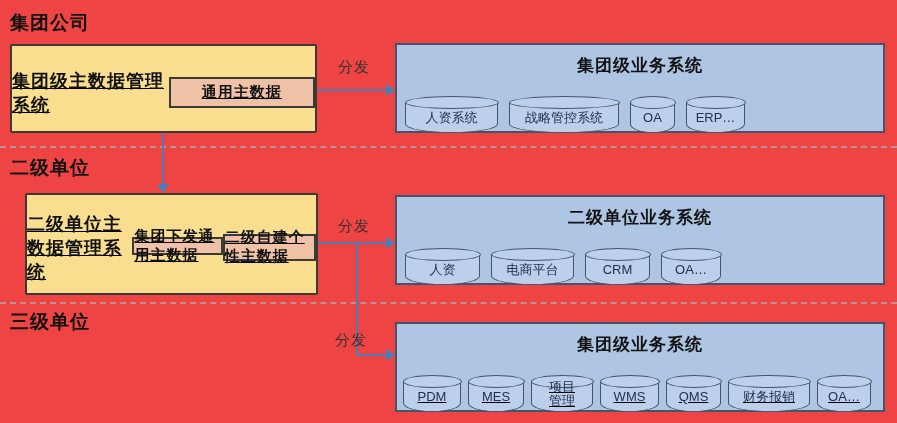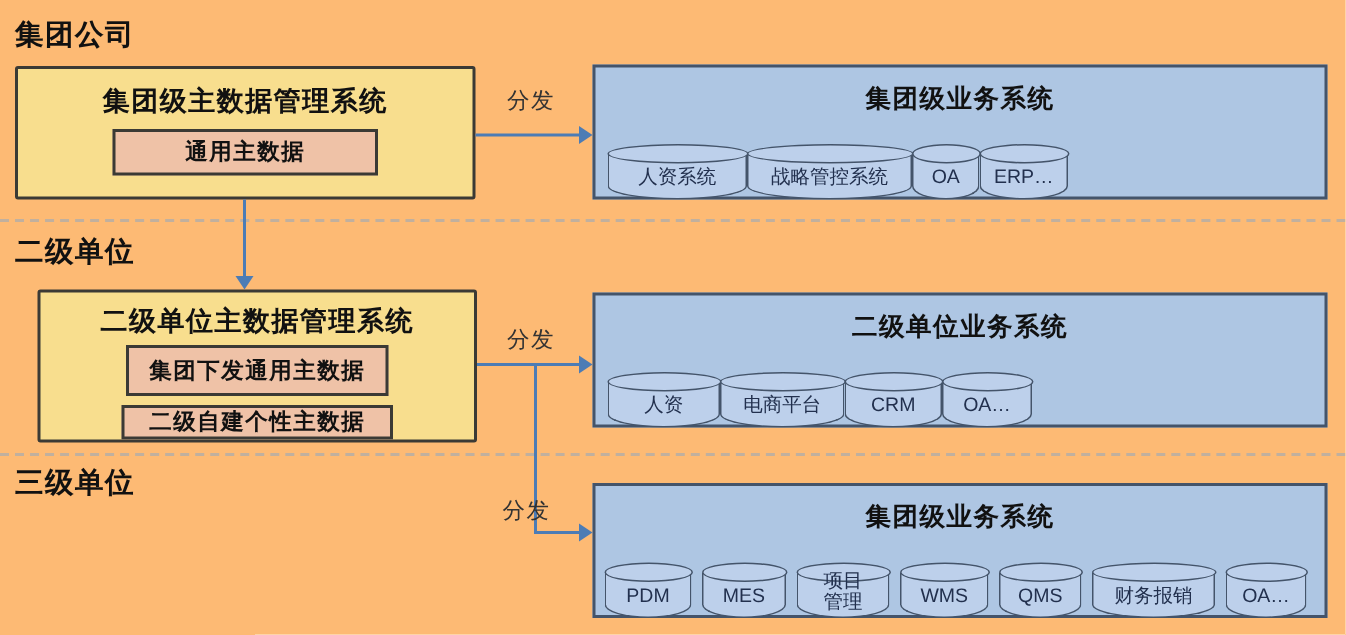--- a/index.html
+++ b/index.html
@@ -2,39 +2,39 @@
 <html style="--yellow-fill: #F8DE8E; --pink-fill: #EFC2A7; --panel-fill: #AEC6E3; --cyl-fill: #BDD0EB; --panel-border: #44546A; --dark-border: #3B3A35; --arrow: #4C7CB5; --divider: #ADADAD;"><head>
 <meta charset="utf-8">
 <style>
   :root{
     --yellow-fill:#F8DE8E; --pink-fill:#EFC2A7; --panel-fill:#AEC6E3;
     --cyl-fill:#BDD0EB; --panel-border:#44546A; --dark-border:#3B3A35;
     --arrow:#4C7CB5; --divider:#ADADAD; --text-dark:#111111; --cyl-text:#22304E;
   }
   *{margin:0;padding:0;box-sizing:border-box;}
   body{background:#ffffff;font-family:"Liberation Sans","DejaVu Sans",sans-serif;}
-  .canvas{position:relative;width:897px;height:423px;background:#fdba74;overflow:hidden;}
+  .canvas{position:relative;width:897px;height:423px;background:#ef4444;overflow:hidden;}
 
   .divider{position:absolute;left:0;width:897px;height:0;border-top:2px dashed var(--divider);opacity:.75;}
 
   .section-label{position:absolute;font-size:19px;font-weight:700;color:var(--text-dark);letter-spacing:1px;}
 
   .mdm{position:absolute;background:var(--yellow-fill);border:2px solid var(--dark-border);
-       border-radius:2px;display:flex;flex-direction:column;align-items:center;}
+       border-radius:2px;display:flex;flex-direction:row;align-items:center;text-decoration:underline;}
   .mdm-title{font-size:18px;font-weight:700;color:var(--text-dark);letter-spacing:1px;}
   .pill{background:var(--pink-fill);border:2px solid var(--dark-border);display:flex;
         align-items:center;justify-content:center;font-size:15px;font-weight:600;
         color:var(--text-dark);letter-spacing:1px;}
 
   .panel{position:absolute;background:var(--panel-fill);border:2px solid var(--panel-border);
          display:flex;flex-direction:column;}
   .panel-title{text-align:center;font-size:17px;font-weight:700;color:var(--text-dark);
                letter-spacing:1px;margin-top:9px;}
-  .cyl-row{display:flex;align-items:flex-start;margin-top:13px;padding:0 8px;}
-  .cyl-row.tight{gap:7px;padding:0 6px;}
+  .cyl-row{display:flex;align-items:flex-start;margin-top:13px;padding:0 8px;gap:11px;}
+  .cyl-row.tight{gap:7px;padding:0 6px;text-decoration:underline;}
 
   .db{position:relative;height:30px;margin-top:13px;background:var(--cyl-fill);
       border:1.5px solid var(--panel-border);border-top:none;
       border-radius:0 0 50% 50% / 0 0 9px 9px;
       display:flex;align-items:center;justify-content:center;flex-shrink:1;}
   .db-top{position:absolute;top:-7px;left:-1.5px;right:-1.5px;height:13px;
           background:var(--cyl-fill);border:1.5px solid var(--panel-border);border-radius:50%;}
   .db-label{position:relative;font-size:13px;font-weight:500;color:var(--cyl-text);
             line-height:1.05;text-align:center;white-space:nowrap;}
   .db-label.wrap{white-space:normal;width:30px;margin-top:-5px;}
@@ -59,21 +59,21 @@
   <div class="section-label" style="left:10px;top:155px">二级单位</div>
   <div class="section-label" style="left:10px;top:309px">三级单位</div>
 
   <div class="mdm" style="left:10px;top:44px;width:307px;height:89px">
     <div class="mdm-title" style="margin-top:9px">集团级主数据管理系统</div>
     <div class="pill" style="width:177px;height:31px;margin-top:7px">通用主数据</div>
   </div>
 
   <div class="mdm" style="left:25px;top:193px;width:293px;height:102px">
     <div class="mdm-title" style="margin-top:7px">二级单位主数据管理系统</div>
-    <div class="pill" style="width:175px;height:43px;margin-top:4px">集团下发通用主数据</div>
+    <div class="pill" style="width:175px;height:18px;margin-top:4px">集团下发通用主数据</div>
     <div class="pill" style="width:181px;height:27px;margin-top:6px">二级自建个性主数据</div>
   </div>
 
   <div class="panel" style="left:395px;top:43px;width:490px;height:90px">
     <div class="panel-title">集团级业务系统</div>
     <div class="cyl-row">
       <div class="db" style="width:93px">
         <span class="db-top"></span>
         <span class="db-label">人资系统</span>
       </div>

